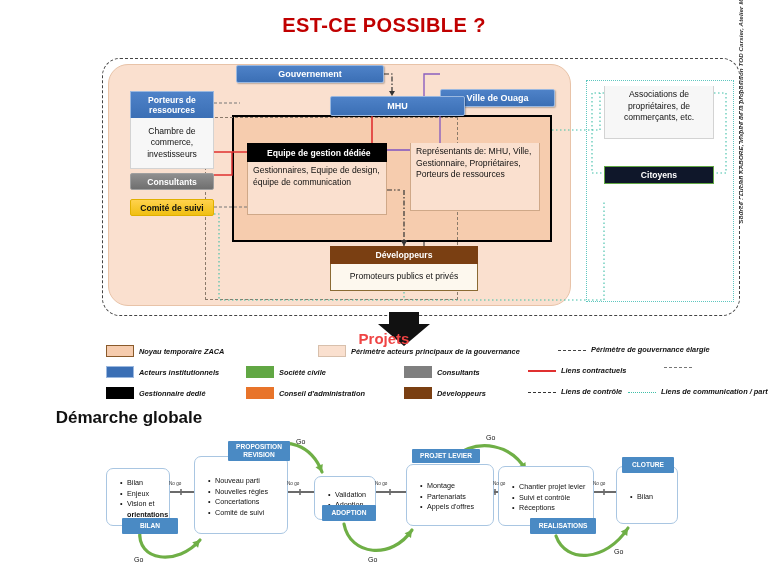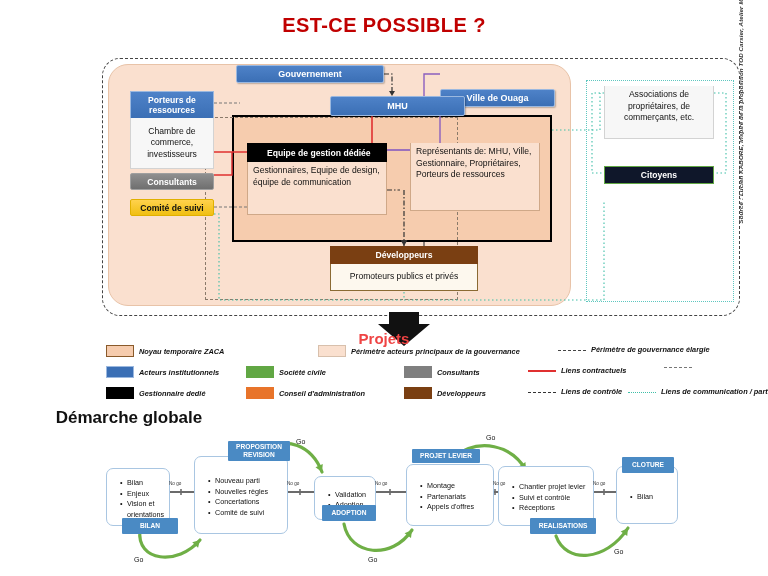--- a/index.html
+++ b/index.html
@@ -311,21 +311,21 @@
     <path d="M556,536 C566,564 606,562 628,528" stroke="#6FAF46" stroke-width="3.2" fill="none" stroke-linecap="round"></path>
     <path d="M0,0 L-7,-4 L-7,4 Z" fill="#6FAF46" transform="translate(628,528) rotate(-54.77475824419823)"></path>
   </svg>
 
 <div class="abs" id="flow">
     <div class="abs stage" style="left: 106px; top: 468px; width: 64px; height: 58px;">
       <ul style="margin-top: 4px;">
         <li>Bilan</li>
         <li>Enjeux</li>
         <li>Vision et</li>
-        <li class="nobullet" style="padding-left: 6px; list-style: none; --x: 0;">orientations</li>
+        <li class="nobullet" style="padding-left: 6px; list-style: none; font-weight: bold; --x: 0;">orientations</li>
       </ul>
     </div>
     <div class="abs tag" style="left: 122px; top: 518px; width: 56px; height: 16px;">BILAN</div>
     <div class="abs stage" style="left: 194px; top: 456px; width: 94px; height: 78px;">
       <ul style="margin-top: 14px;">
         <li>Nouveau parti</li>
         <li>Nouvelles règles</li>
         <li>Concertations</li>
         <li>Comité de suivi</li>
       </ul>

